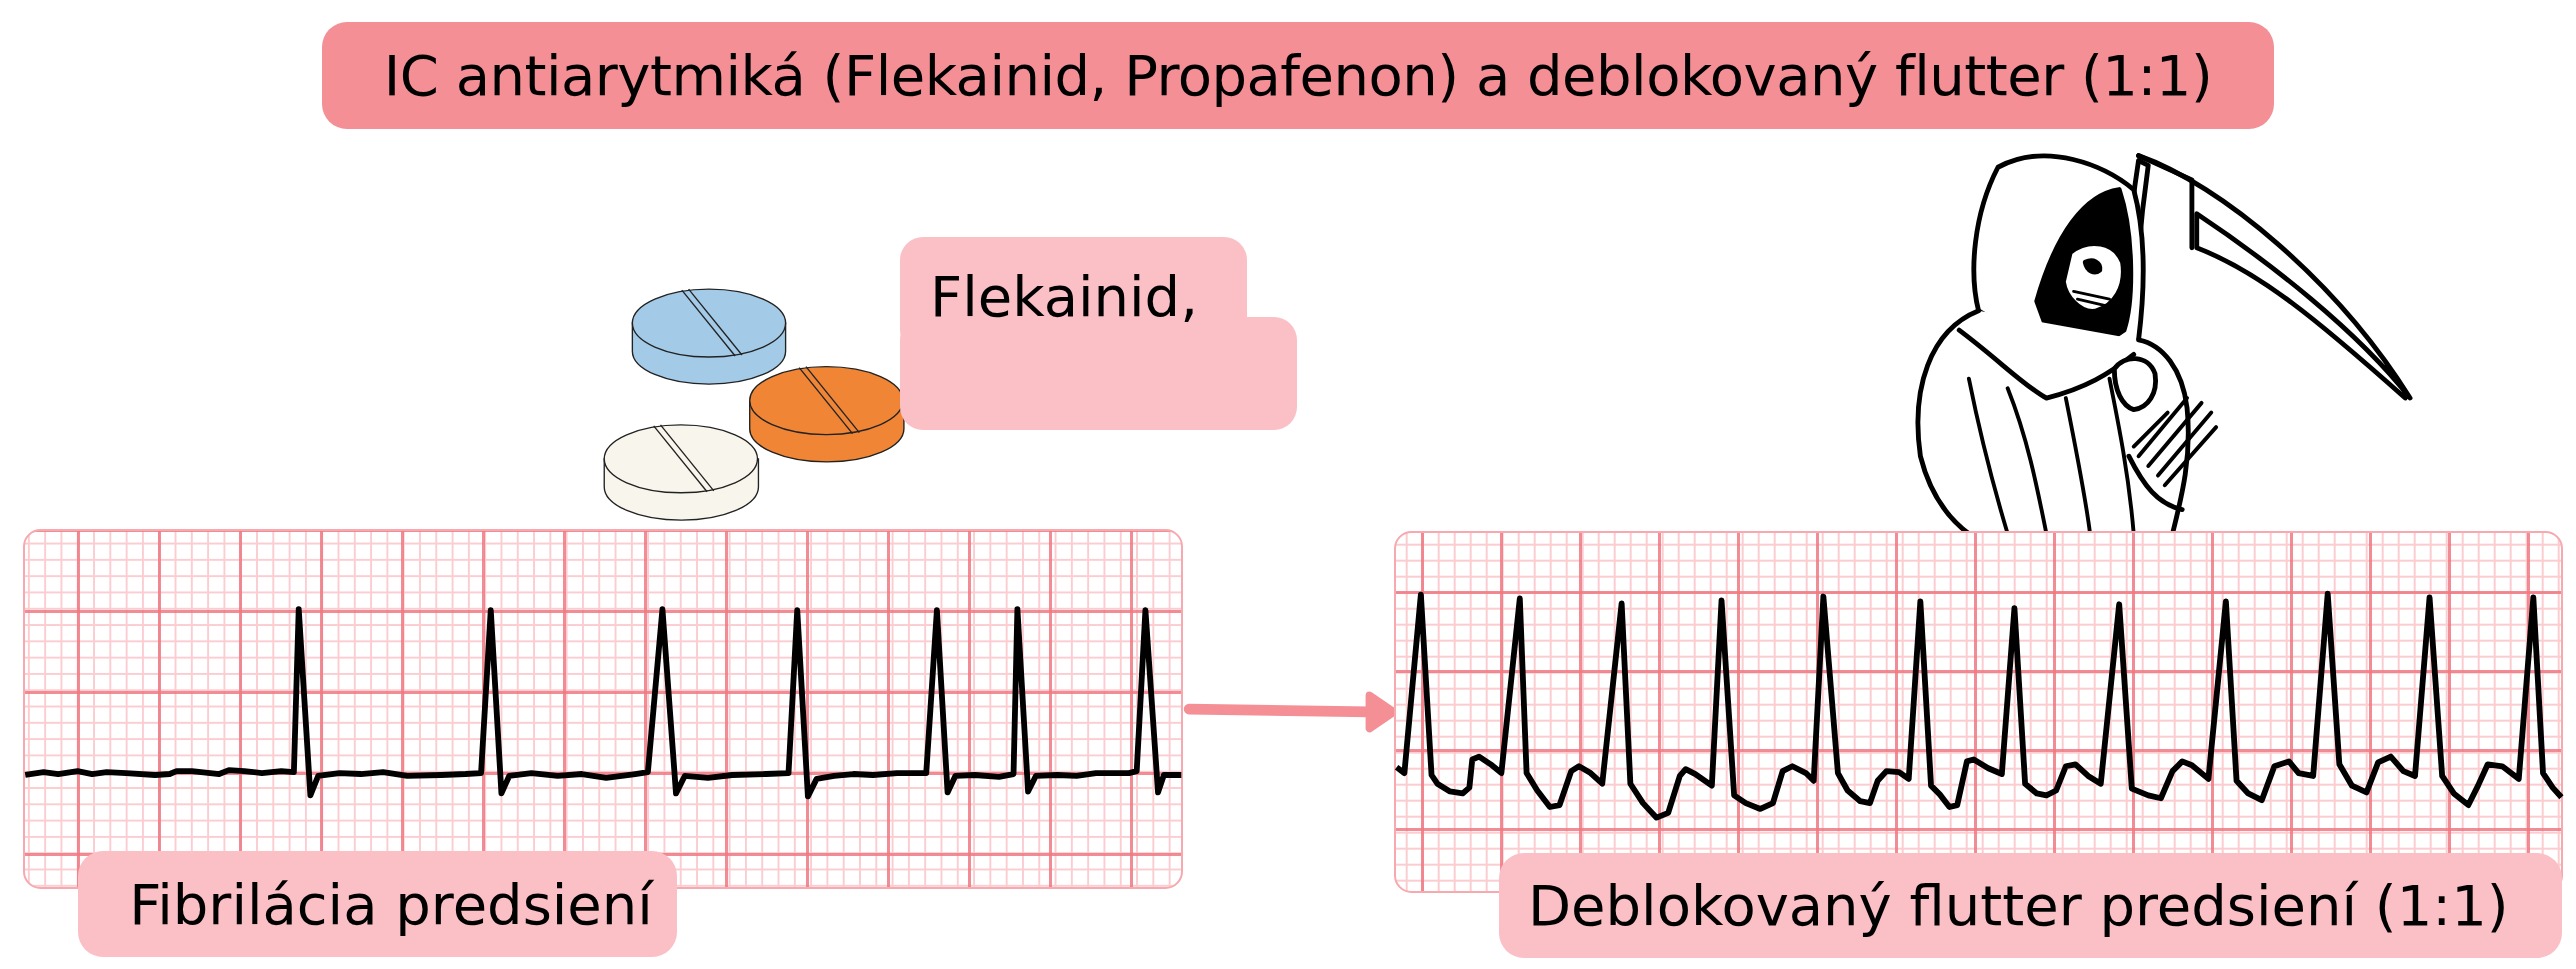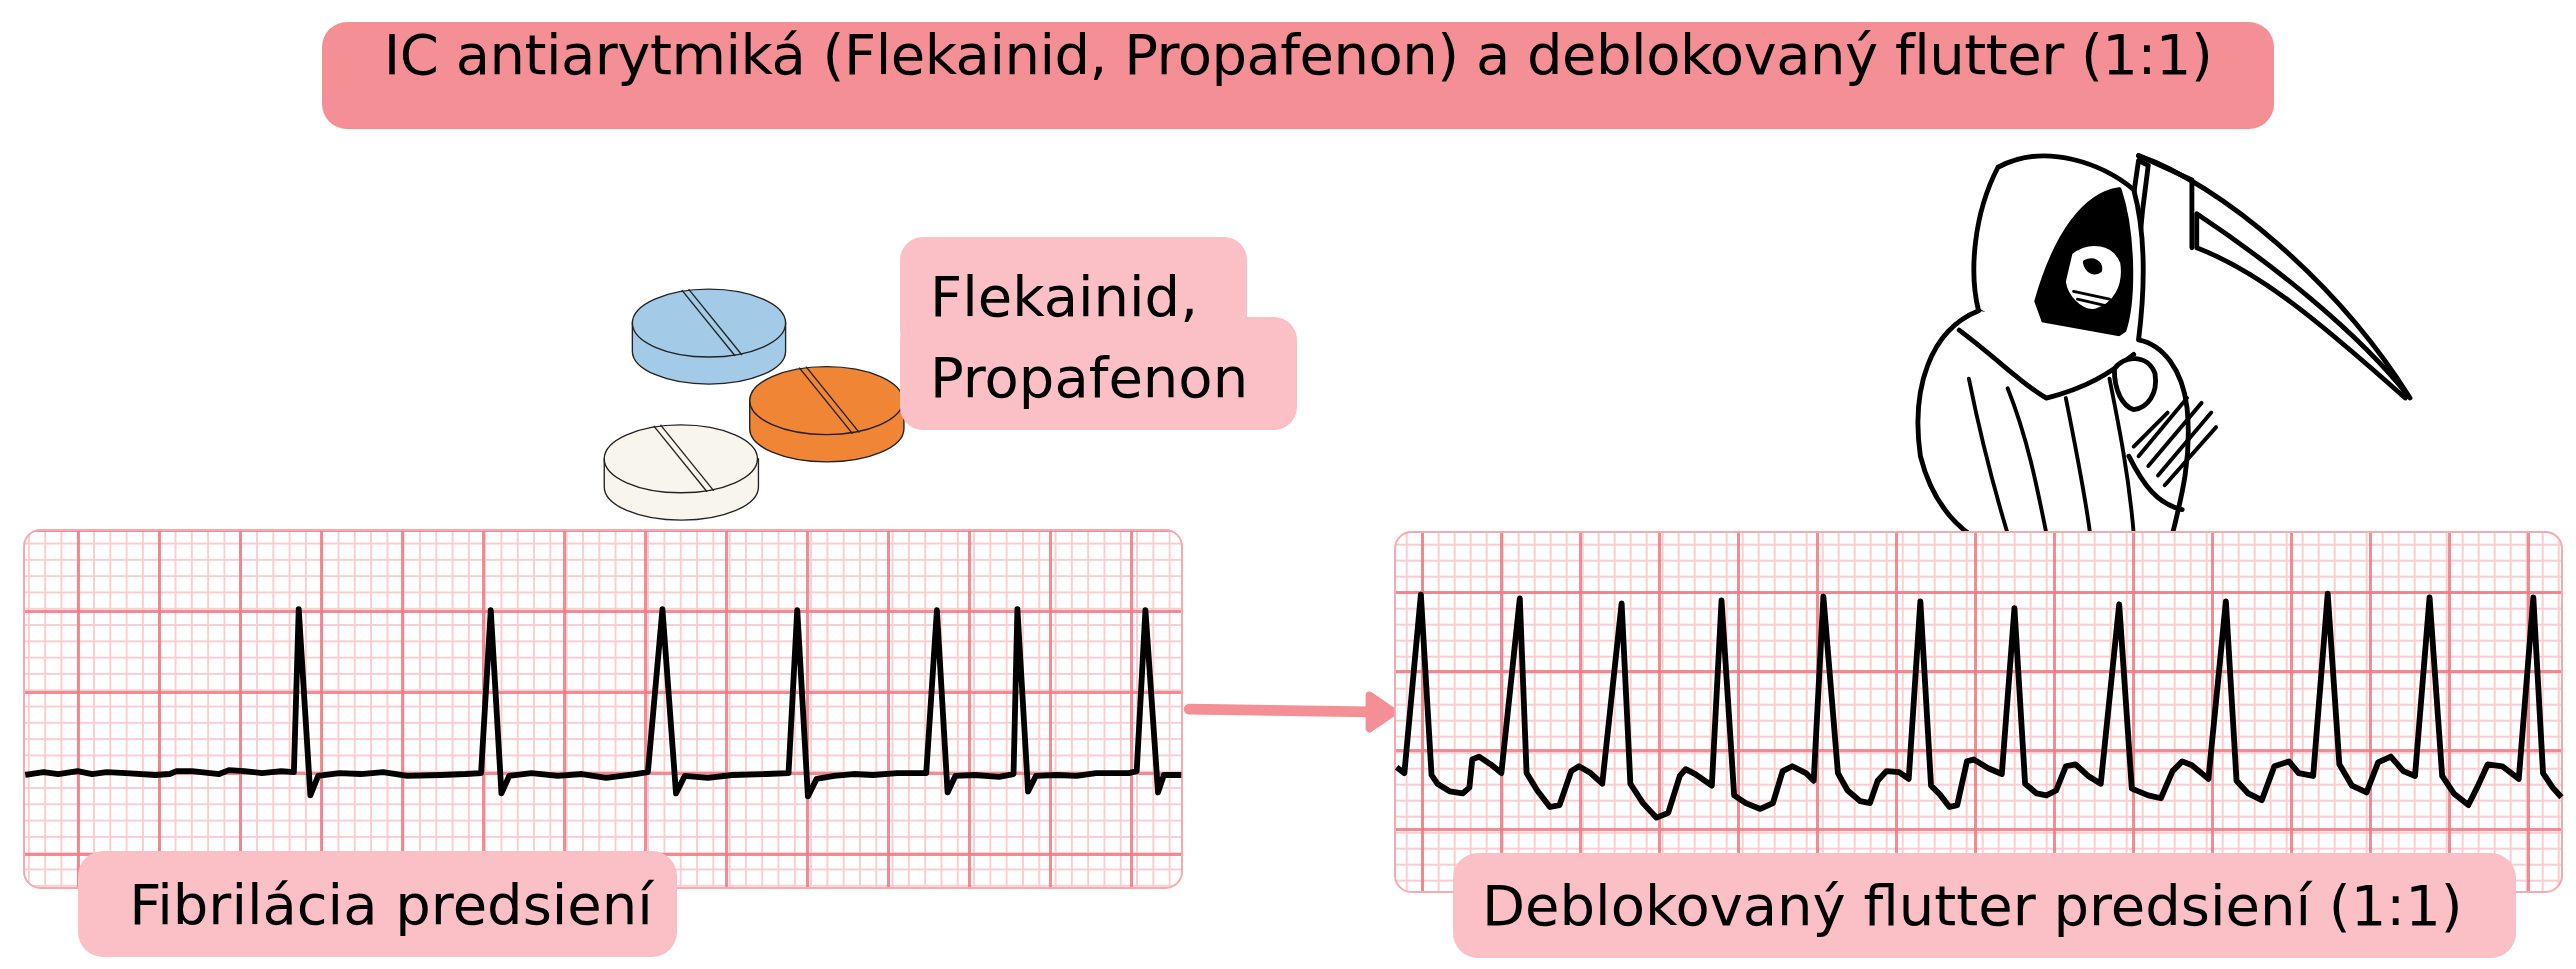--- a/index.html
+++ b/index.html
@@ -1,20 +1,20 @@
 <!DOCTYPE html>
 <html><head>
 <meta charset="utf-8">
 <style>
   html, body { margin:0; padding:0; }
   body { width:2576px; height:970px; background:#ffffff; position:relative; overflow:hidden;
          font-family:"DejaVu Sans", "Liberation Sans", sans-serif; color:#000; }
   .abs { position:absolute; }
   .title-box { left:322px; top:22px; width:1952px; height:107px; background:#F48F96; border-radius:25px;
-               display:flex; justify-content:center; }
+               display:flex; align-items:center; justify-content:center; }
   .title-text { font-size:56px; letter-spacing:-0.5px; white-space:nowrap; }
   .drug-box { left:900px; top:237px; width:397px; height:146px; }
   .drug-box .bg1 { position:absolute; left:0; top:0; width:347px; height:116px; background:#FAC0C6; border-radius:23px; }
   .drug-box .bg2 { position:absolute; left:0; top:80px; width:397px; height:113px; background:#FAC0C6; border-radius:23px; }
   .drug-box .txt { position:absolute; left:30px; top:19.4px; font-size:56px; line-height:81px; white-space:nowrap; }
   .ecg { border:2.9px solid #F6A9AE; border-radius:17.5px; box-sizing:border-box; overflow:hidden;
          background-color:#fff; }
   .ecg-left { left:23px; top:529px; width:1160px; height:360px;
      background-image:
        linear-gradient(to right, rgba(240,120,130,0.85) 2.9px, transparent 2.9px),
@@ -26,21 +26,21 @@
   .ecg-right { left:1394px; top:531px; width:1169px; height:362px;
      background-image:
        linear-gradient(to right, rgba(240,120,130,0.85) 2.9px, transparent 2.9px),
        linear-gradient(to bottom, rgba(240,120,130,0.85) 2.9px, transparent 2.9px),
        linear-gradient(to right, #FBCDD1 1.9px, transparent 1.9px),
        linear-gradient(to bottom, #FBCDD1 1.9px, transparent 1.9px);
      background-size: 79px 79px, 79px 79px, 16px 16px, 16px 16px;
      background-position: 25px 0, 0 58px, 9.7px 0, 0 10.7px; }
   .label { background:#FAC0C6; border-radius:25px; display:flex; align-items:center; white-space:nowrap; }
   .label-left { left:78px; top:851px; width:599px; height:106px; padding-left:27px; box-sizing:border-box; font-size:56px;justify-content:center; }
-  .label-right { left:1453px; top:853px; width:1063px; height:105px; padding-left:29px; box-sizing:border-box; font-size:56px; }
+  .label-right { left:1499px; top:853px; width:1063px; height:105px; padding-left:29px; box-sizing:border-box; font-size:56px; }
   svg { position:absolute; overflow:visible; }
 </style>
 </head>
 <body>
 
 <div class="abs title-box">
   <span class="title-text">IC antiarytmiká (Flekainid, Propafenon) a deblokovaný flutter (1:1)</span>
 </div>
 
 <svg style="left:0;top:0;" width="2576" height="970" viewBox="0 0 2656 1000">
@@ -65,21 +65,20 @@
     <line x1="674" y1="439" x2="729" y2="507"></line>
     <line x1="681" y1="438" x2="736" y2="506"></line>
   </g>
 </svg>
 
 <div class="abs drug-box">
   <div class="bg1"></div>
   <div class="bg2"></div>
   <div class="txt">
     <div>Flekainid,</div>
-    <div>Propafenon</div>
   </div>
 </div>
 
 <svg style="left:1901px;top:136px;" width="543" height="398" viewBox="0 0 560 410">
   <g fill="none" stroke="#000" stroke-width="5" stroke-linejoin="round" stroke-linecap="round">
 
     <path d="M245,20 C330,50 450,150 525,270 C470,200 380,130 305,80 L305,115 C370,140 430,190 520,270" fill="#fff"></path>
     <path d="M245,20 L300,45 L300,115"></path>
 
     <path d="M245,25 C235,90 228,160 230,240 L240,245 C240,170 245,100 255,30 Z" fill="#fff"></path>

